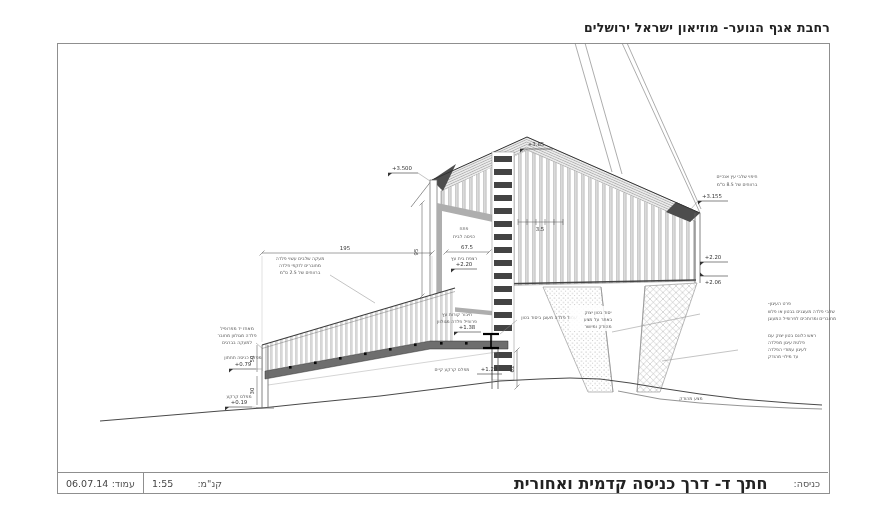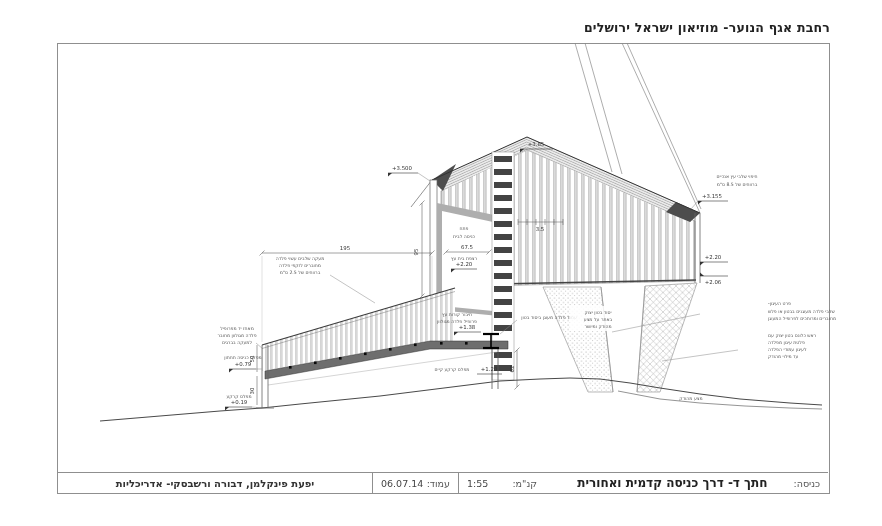--- a/index.html
+++ b/index.html
@@ -5,21 +5,21 @@
   html,body{margin:0;padding:0;background:#ffffff;}
   body{width:882px;height:526px;position:relative;font-family:"DejaVu Sans",sans-serif;overflow:hidden;}
   .frame{position:absolute;left:57px;top:43px;width:771px;height:449px;border:1px solid #8f8f8f;background:transparent;}
   .sheet-title{position:absolute;right:52px;top:20px;font-size:12.5px;font-weight:bold;color:#222;direction:rtl;letter-spacing:.2px;}
   .tblock{position:absolute;left:57px;top:472px;width:771px;height:20px;border-top:1px solid #8f8f8f;display:flex;flex-direction:row;background:#fff;z-index:5;}
   .cell{display:flex;align-items:center;direction:rtl;font-size:9.5px;color:#444;box-sizing:border-box;padding:0 8px;}
   .c-arch{width:315px;border-left:1px solid #8f8f8f;justify-content:center;font-weight:bold;color:#333;font-size:10px;}
   .c-date{width:86px;border-left:1px solid #8f8f8f;justify-content:space-between;}
   .c-scale{width:87px;border-left:1px solid #8f8f8f;justify-content:space-between;}
   .c-desc{flex:1;justify-content:flex-start;gap:26px;}
-  .c-desc .val{font-weight:bold;color:#222;font-size:12px;}
+  .c-desc .val{font-weight:bold;color:#222;font-size:16px;}
   .lbl{color:#555;}
   svg{position:absolute;left:0;top:0;}
   svg text{font-family:"DejaVu Sans",sans-serif;fill:#333;}
   .s4{font-size:4.6px;fill:#555;}
   .s5{font-size:5.4px;fill:#333;}
   .he{direction:rtl;unicode-bidi:plaintext;}
   .dim{stroke:#555;stroke-width:.55;}
   .ext{stroke:#bbb;stroke-width:.45;}
   .ldr{stroke:#888;stroke-width:.5;fill:none;}
   .lvl{stroke:#333;stroke-width:.6;}
@@ -290,23 +290,20 @@
     <text class="s4 he" x="768" y="344" text-anchor="end">פלטת עיגון מפלדה</text>
     <text class="s4 he" x="768" y="351" text-anchor="end">לעיגון עמודי הפלדה</text>
     <text class="s4 he" x="768" y="358" text-anchor="end">עד מילוי מהודק</text>
     <line class="ldr" x1="738" y1="350" x2="662" y2="361"></line>
 
     <text class="s4 he" x="691" y="400" text-anchor="middle">מצע מהודק</text>
   </g>
 </svg>
 
 <div class="tblock">
-  <div class="cell c-arch">
-    <span>יפעת פינקלמן, דבורה ורשבסקי- אדריכליות</span>
-  </div>
   <div class="cell c-date">
     <span class="lbl">עמוד:</span>
     <span>06.07.14</span>
   </div>
   <div class="cell c-scale">
     <span class="lbl">קנ"מ:</span>
     <span>1:55</span>
   </div>
   <div class="cell c-desc">
     <span class="lbl">כניסה:</span>

